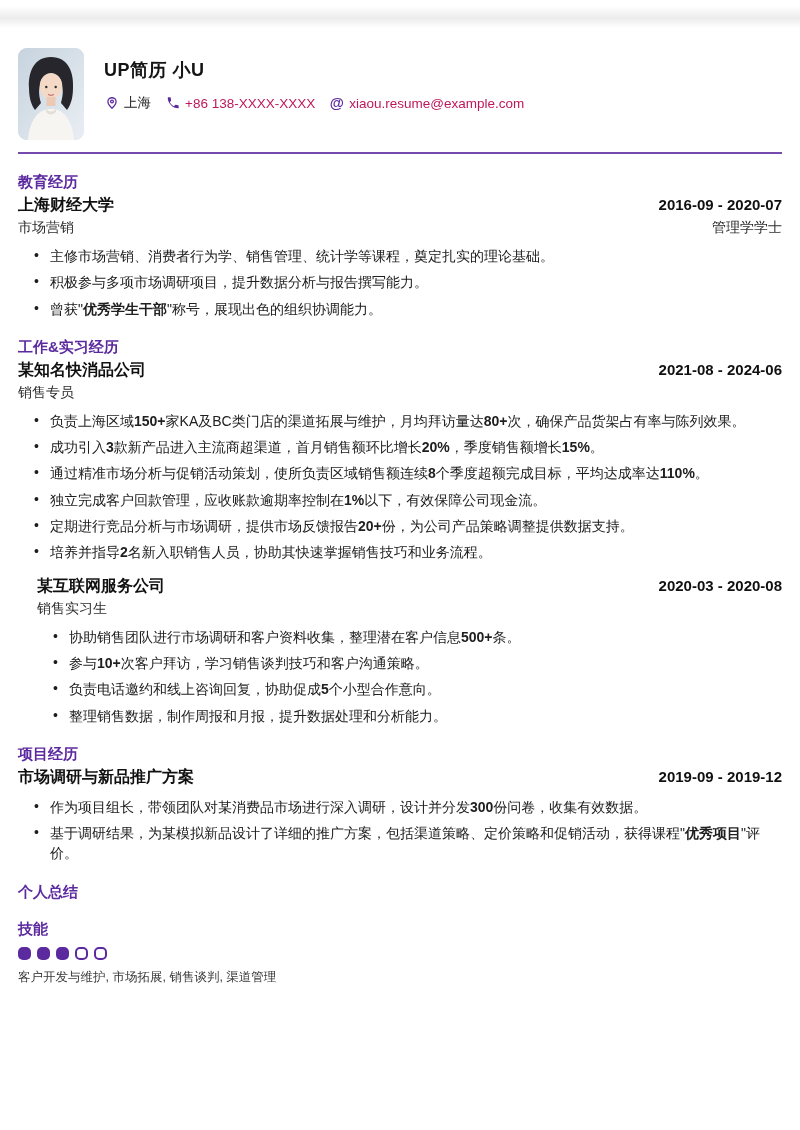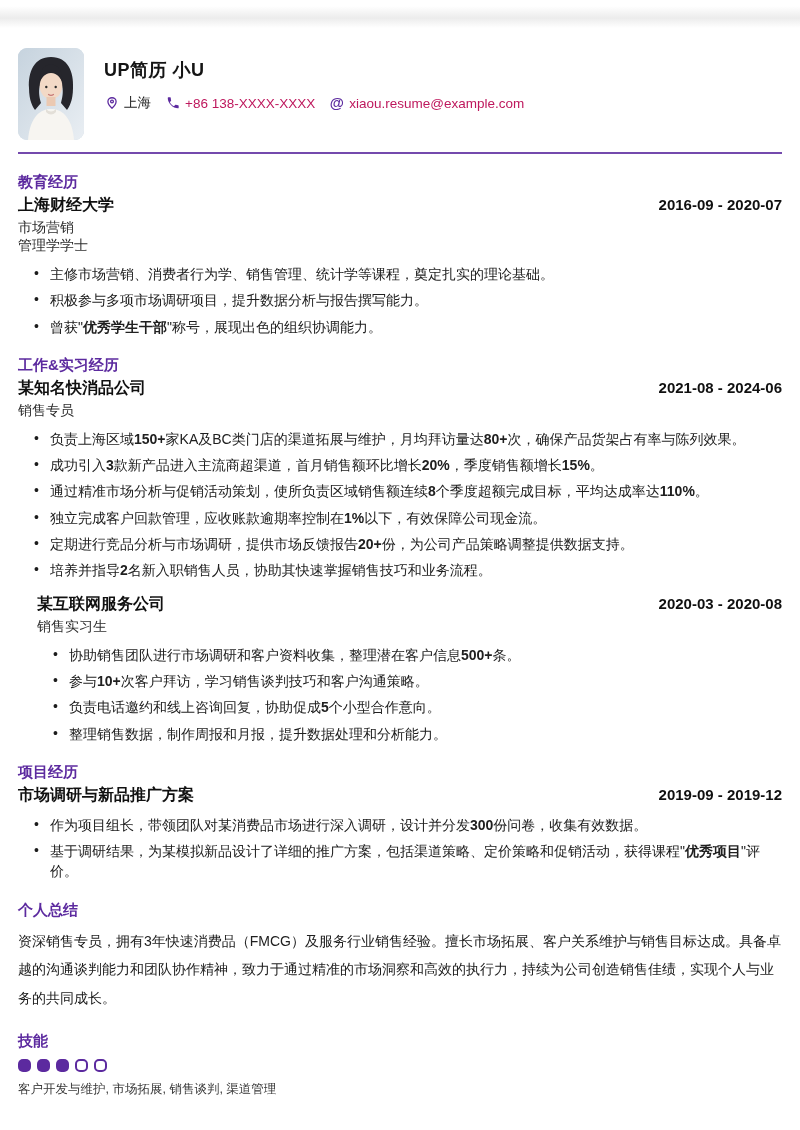--- a/index.html
+++ b/index.html
@@ -33,21 +33,21 @@
   .ulink{text-underline-offset:3px;text-decoration-thickness:1px;color:#be185d;}
   .divider{border:none;border-top:2px solid var(--accent);opacity:.85;margin:12px 0 0 0;}
   
   .section{margin-top:19px;}
   .section-title{color:var(--accent);font-weight:bold;font-size:15px;line-height:1.2;}
   .entry{margin-top:4px;}
   .entry + .entry{margin-top:13px;margin-left:19px;}
   .entry-head{display:flex;justify-content:space-between;align-items:baseline;}
   .entry-title{font-size:16px;font-weight:bold;color:#101010;}
   .entry-date{font-size:15px;font-weight:bold;color:#101010;white-space:nowrap;}
-  .entry-sub{display:flex;justify-content:space-between;font-size:14px;color:var(--sub);margin-top:3px;flex-direction:column;}
+  .entry-sub{display:flex;justify-content:space-between;font-size:14px;color:var(--sub);margin-top:3px;}
   ul.bullets{list-style:none;margin:9px 0 0 0;padding:0;}
   ul.bullets li{
     position:relative;padding-left:32px;margin-bottom:6px;
     font-size:14px;line-height:1.45;color:#202020;
   }
   ul.bullets li::before{
     content:"\2022";position:absolute;left:16px;top:-1px;color:#1c1c1c;font-size:14px;
   }
   ul.bullets b{font-weight:bold;}
   .summary-text{font-size:14px;line-height:2.05;margin-top:8px;color:#202020;}
@@ -186,21 +186,20 @@
       </div>
       <ul class="bullets">
           <li>作为项目组长，带领团队对某消费品市场进行深入调研，设计并分发<b>300</b>份问卷，收集有效数据。</li>
           <li>基于调研结果，为某模拟新品设计了详细的推广方案，包括渠道策略、定价策略和促销活动，获得课程"<b>优秀项目</b>"评价。</li>
         </ul>
     </div>
   </div>
 
   <div class="section">
     <div class="section-title">个人总结</div>
-    <div class="summary-text">资深销售专员，拥有3年快速消费品（FMCG）及服务行业销售经验。擅长市场拓展、客户关系维护与销售目标达成。具备卓越的沟通谈判能力和团队协作精神，致力于通过精准的市场洞察和高效的执行力，持续为公司创造销售佳绩，实现个人与业务的共同成长。</div>
   </div>
 
   <div class="section">
     <div class="section-title">技能</div>
 
     <div class="skill-group">
       <div class="dots">
           <span class="dot filled"></span>
           <span class="dot filled"></span>
           <span class="dot filled"></span>

